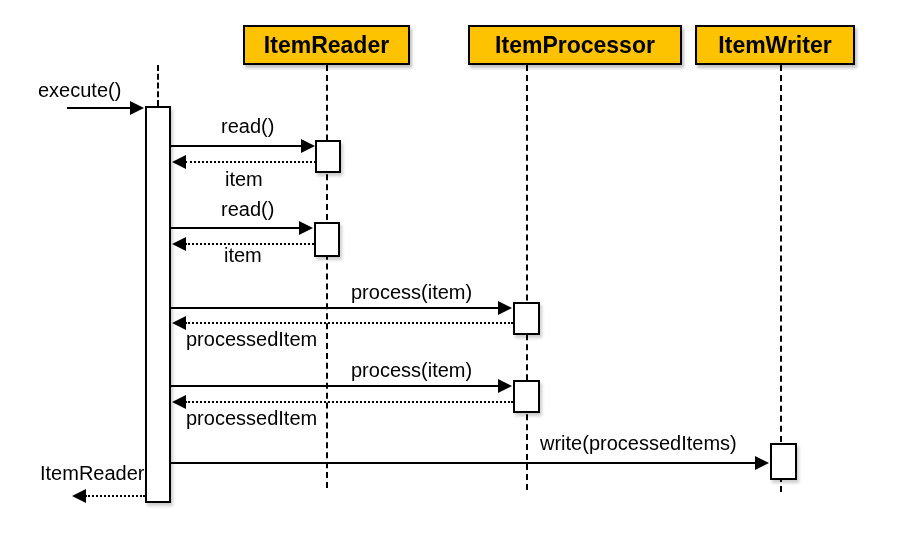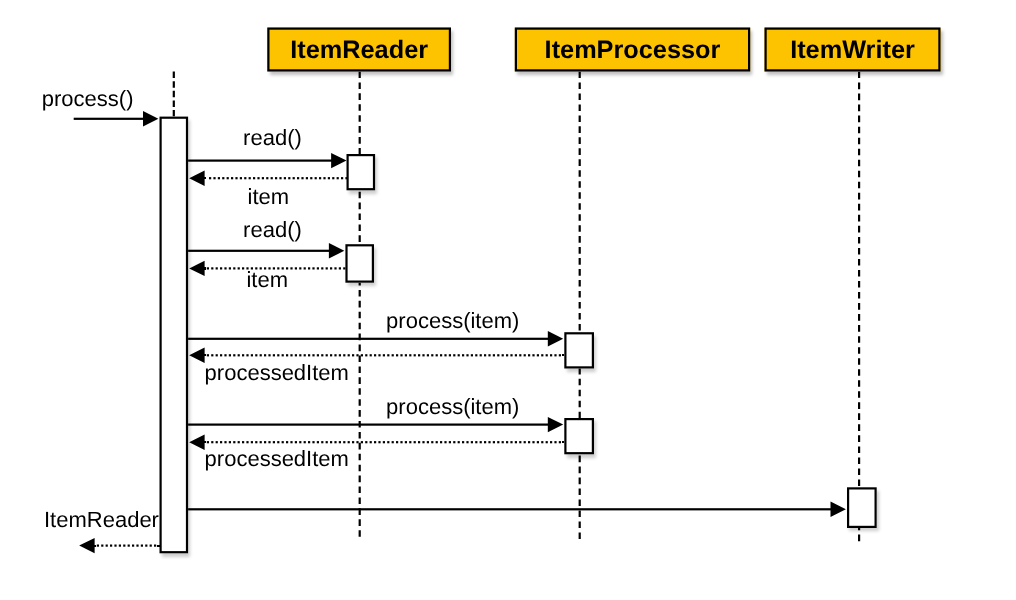--- a/index.html
+++ b/index.html
@@ -93,21 +93,21 @@
 
   <div class="activation" style="left:145px; top:106px; width:26px; height:397px;"></div>
   <div class="activation" style="left:315px; top:140px; width:26px; height:33px;"></div>
   <div class="activation" style="left:314px; top:222px; width:26px; height:35px;"></div>
   <div class="activation" style="left:513px; top:302px; width:27px; height:33px;"></div>
   <div class="activation" style="left:513px; top:380px; width:27px; height:33px;"></div>
   <div class="activation" style="left:770px; top:443px; width:27px; height:37px;"></div>
 
   <div class="msg-line" style="left:67px; top:107px; width:64px;"></div>
   <div class="head-right" style="left:130px; top:101px;"></div>
-  <span class="msg-label" style="left:38px; top:79px;">process()</span>
+  <span class="msg-label" style="left:38px; top:79px;">execute()</span>
 
   <div class="msg-line" style="left:171px; top:145px; width:131px;"></div>
   <div class="head-right" style="left:301px; top:139px;"></div>
   <span class="msg-label" style="left:221px; top:115px;">read()</span>
 
   <div class="msg-line dotted" style="left:185px; top:161px; width:131px;"></div>
   <div class="head-left" style="left:172px; top:155px;"></div>
   <span class="msg-label" style="left:225px; top:168px;">item</span>
 
   <div class="msg-line" style="left:171px; top:227px; width:129px;"></div>
@@ -129,18 +129,19 @@
   <div class="msg-line" style="left:171px; top:385px; width:328px;"></div>
   <div class="head-right" style="left:498px; top:379px;"></div>
   <span class="msg-label" style="left:351px; top:359px;">process(item)</span>
 
   <div class="msg-line dotted" style="left:185px; top:401px; width:328px;"></div>
   <div class="head-left" style="left:172px; top:395px;"></div>
   <span class="msg-label" style="left:186px; top:407px;">processedItem</span>
 
   <div class="msg-line" style="left:171px; top:462px; width:585px;"></div>
   <div class="head-right" style="left:755px; top:456px;"></div>
+  <span class="msg-label" style="left:540px; top:432px;">write(processedItems)</span>
 
   <div class="msg-line dotted" style="left:85px; top:495px; width:60px;"></div>
   <div class="head-left" style="left:72px; top:489px;"></div>
   <span class="msg-label" style="left:40px; top:462px;">ItemReader</span>
 
 </div>
 
 </body></html>

